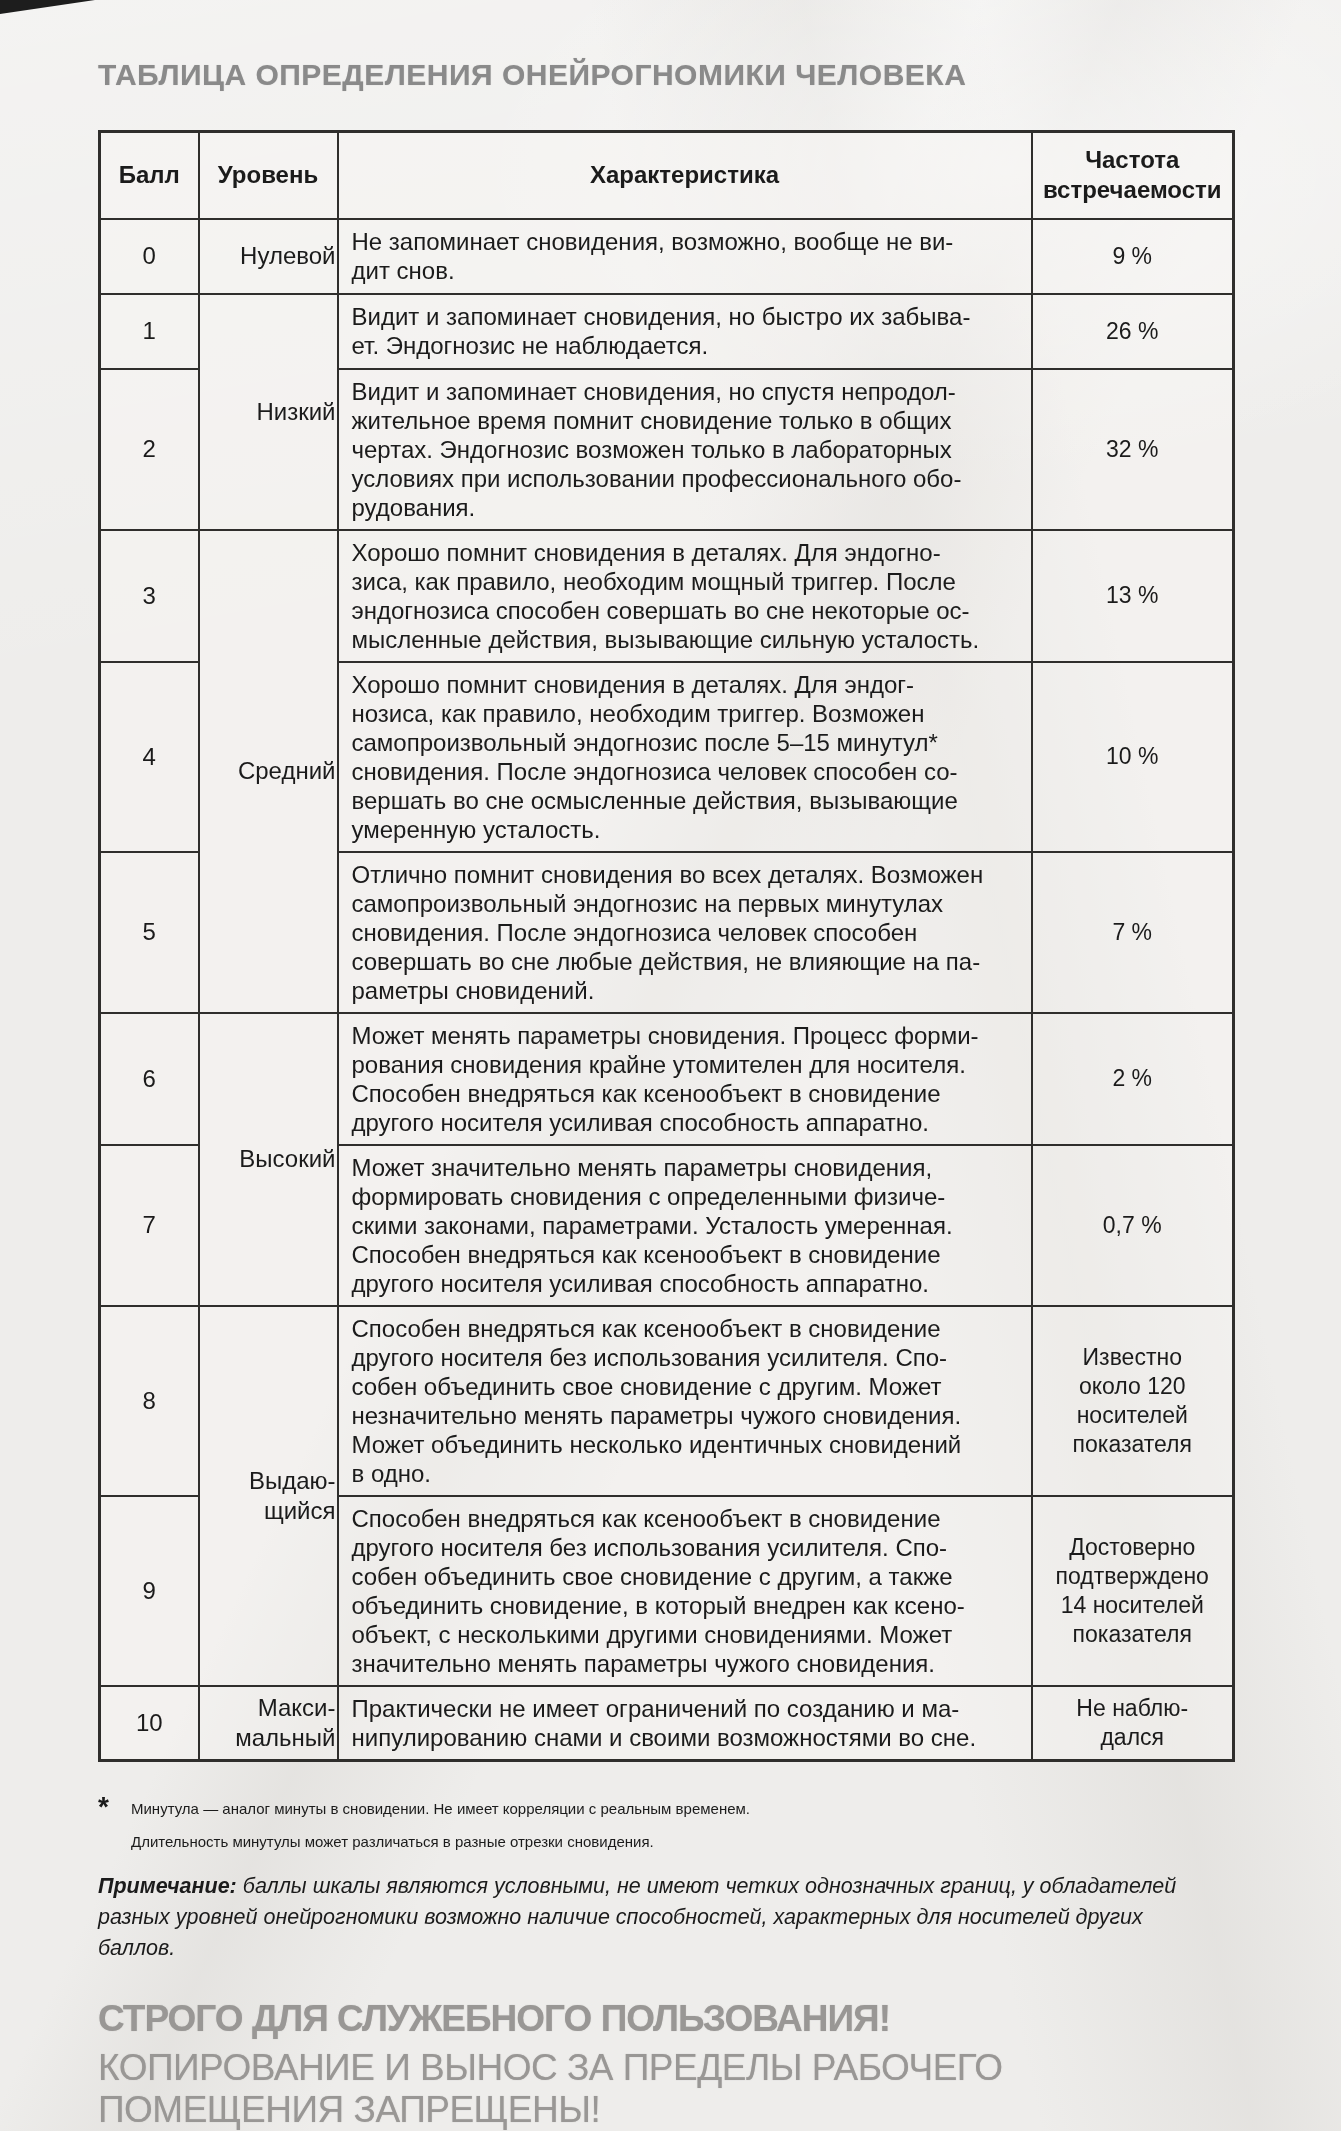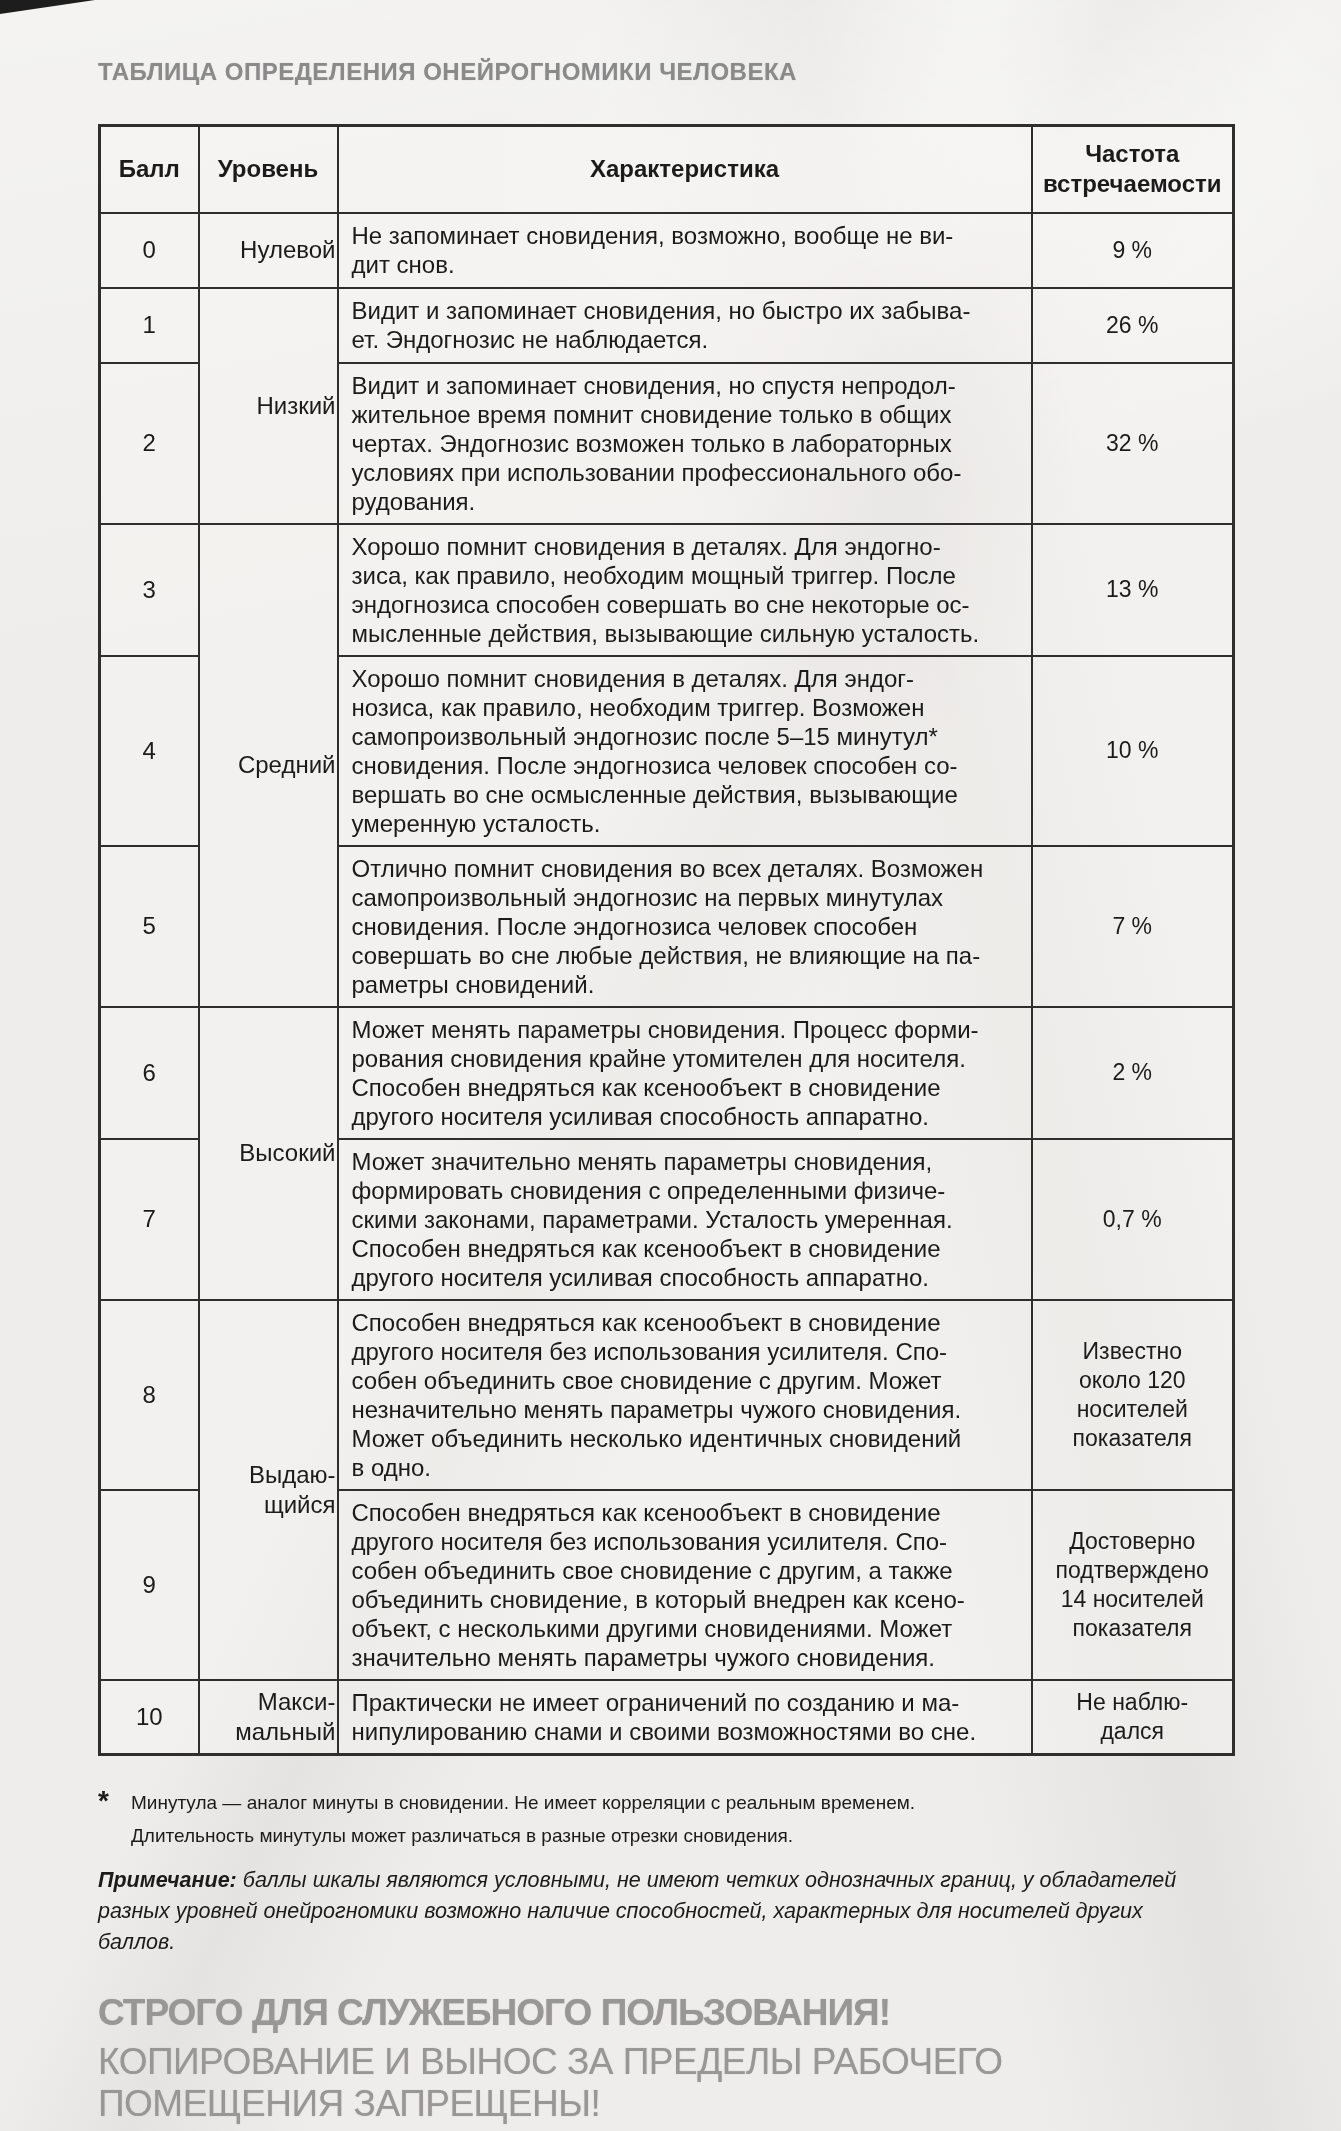--- a/index.html
+++ b/index.html
@@ -23,21 +23,21 @@
     border-top:14px solid #1d1d1d;
     border-right:95px solid transparent;
   }
   .content{
     position:absolute;
     left:98px; top:0;
     width:1136px;
   }
   .page-title{
     margin-top:58px;
-    font-size:24px;
+    font-size:30px;
     font-weight:bold;
     letter-spacing:0.5px;
     color:#8a8a8a;
     text-shadow:0 0 1px rgba(138,138,138,0.4);
   }
   table.onei-table{
     margin-top:38px;
     border-collapse:collapse;
     width:1134px;
     table-layout:fixed;
@@ -101,21 +101,21 @@
     width:1100px;
   }
   .footnote-marker{
     width:33px;
     flex:0 0 33px;
     font-size:28px;
     line-height:30px;
     font-weight:bold;
   }
   .footnote-text{
-    font-size:19px;
+    font-size:15px;
     line-height:33px;
     white-space:pre-line;
   }
   .note{
     margin-top:13px;
     width:1120px;
     font-style:italic;
     font-size:21.5px;
     line-height:31px;
   }

